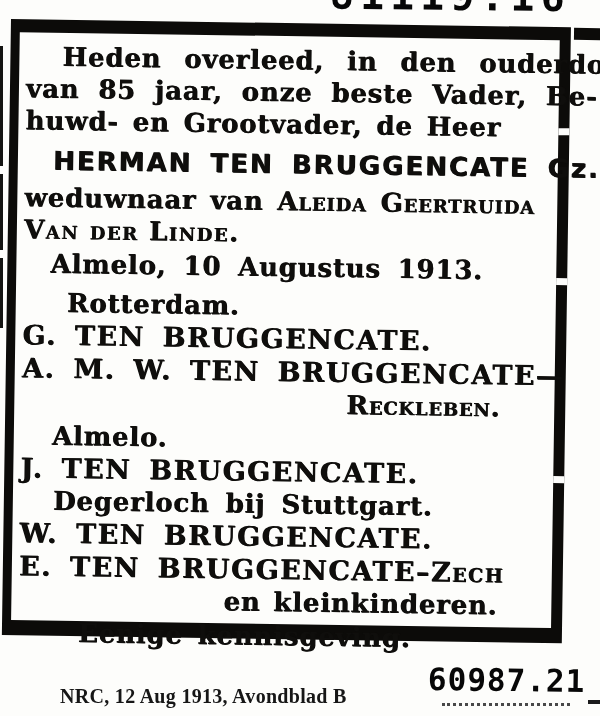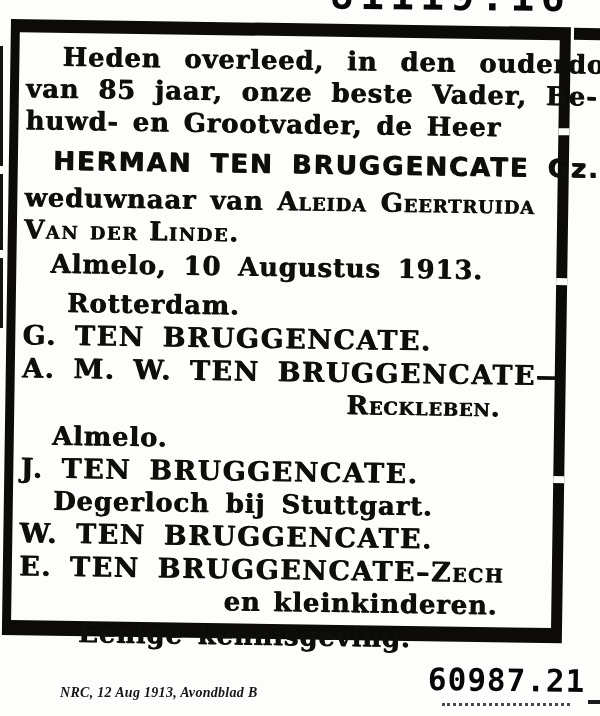--- a/index.html
+++ b/index.html
@@ -105,24 +105,23 @@
   .edge-mark {
     position:absolute; left:588px; top:700px;
     width:12px; height:4px; background:#1b1b1b;
   }
 
   
   .caption {
     position:absolute; left:60px; top:685px;
     font-family:"Liberation Serif", serif;
     font-weight:bold;
-    font-size:14px; color:#161616;
+    font-size:20px; color:#161616;
     letter-spacing:0.3px;
     white-space:nowrap;
-    font-style:italic;
   }
 </style>
 </head>
 <body>
 
 <div class="page">
 
   <div class="col-rule cr1"></div>
   <div class="col-rule cr2"></div>
   <div class="col-rule cr3"></div>

